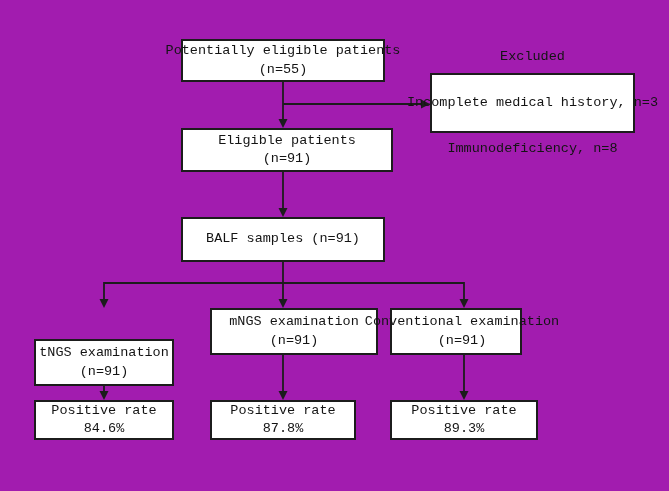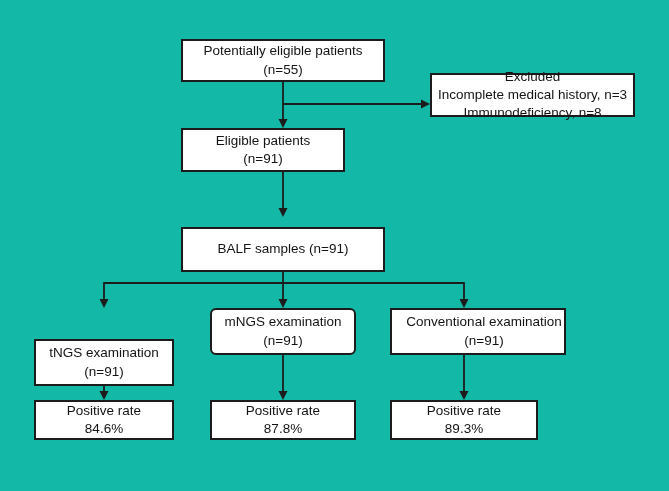--- a/index.html
+++ b/index.html
@@ -4,22 +4,22 @@
 <style>
   html, body {
     margin: 0;
     padding: 0;
     background: #ffffff;
   }
   #canvas {
     position: relative;
     width: 669px;
     height: 491px;
-    background: #14b8a6;
-    font-family: Liberation Sans, sans-serif;
+    background: #a21caf;
+    font-family: Liberation Mono, monospace;
     color: #141414;
     overflow: hidden;
   }
   .box {
     position: absolute;
     box-sizing: border-box;
     border: 2px solid #1c1c1c;
     background: #ffffff;
     display: flex;
     flex-direction: column;
@@ -35,26 +35,26 @@
     position: absolute;
     left: 0;
     top: 0;
     pointer-events: none;
   }
   #arrow-layer line { stroke: #1c1c1c; stroke-width: 1.8; }
   #arrow-layer polygon { fill: #1c1c1c; }
 
   
   #box-potentially-eligible { left: 181px; top: 39px;  width: 204px; height: 43px; }
-  #box-excluded             { left: 430px; top: 73px;  width: 205px; height: 44px; }
-  #box-eligible             { left: 181px; top: 128px; width: 164px; height: 44px; }
-  #box-balf                 { left: 181px; top: 227px; width: 204px; height: 45px; }
+  #box-excluded             { left: 430px; top: 73px;  width: 205px; height: 60px; gap: 28px; }
+  #box-eligible             { left: 181px; top: 128px; width: 212px; height: 44px; }
+  #box-balf                 { left: 181px; top: 217px; width: 204px; height: 45px; }
   #box-tngs                 { left: 34px;  top: 308px; width: 140px; height: 47px; margin-top: 31px; }
-  #box-mngs                 { left: 210px; top: 308px; width: 146px; height: 47px; border-radius: 6px; }
-  #box-conventional         { left: 390px; top: 308px; width: 176px; height: 47px; padding-left: 16px; }
+  #box-mngs                 { left: 210px; top: 308px; width: 168px; height: 47px; }
+  #box-conventional         { left: 390px; top: 308px; width: 132px; height: 47px; padding-left: 16px; }
   #box-tngs-result          { left: 34px;  top: 400px; width: 140px; height: 40px; }
   #box-mngs-result          { left: 210px; top: 400px; width: 146px; height: 40px; }
   #box-conventional-result  { left: 390px; top: 400px; width: 148px; height: 40px; }
 </style>
 </head>
 <body>
 
 <div id="canvas">
 
   <svg id="arrow-layer" width="669" height="491" viewBox="0 0 669 491">

